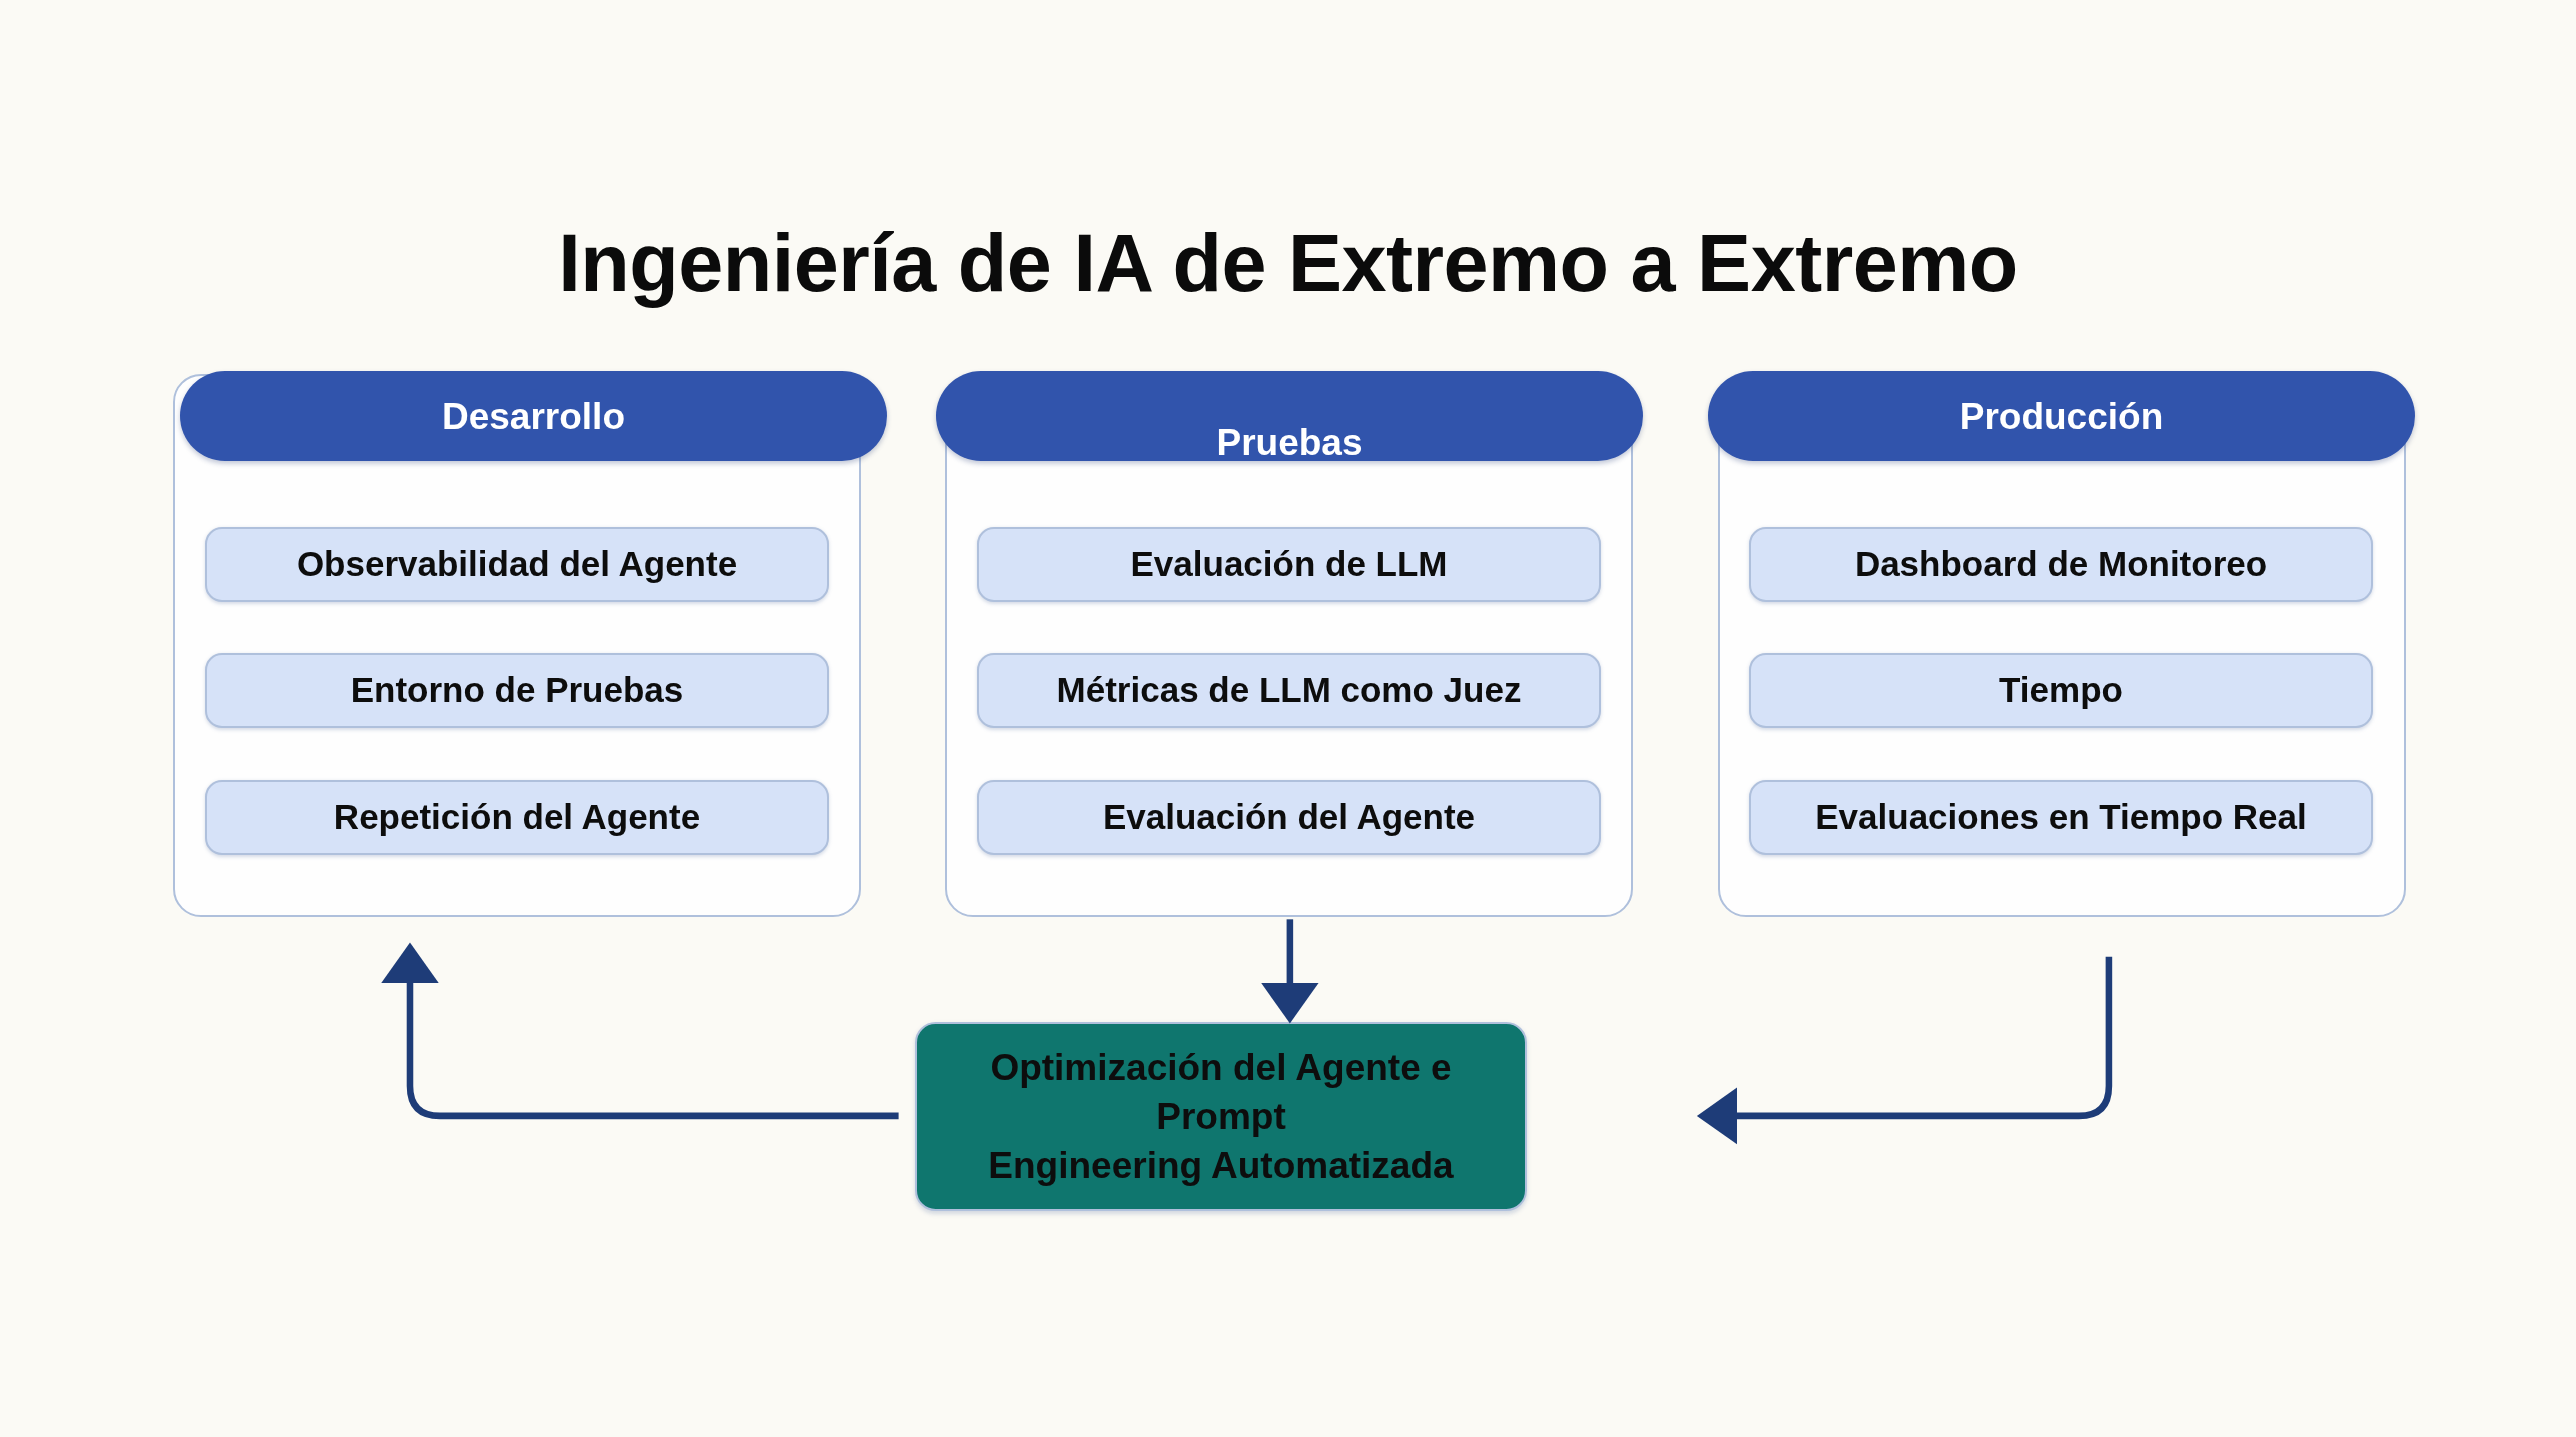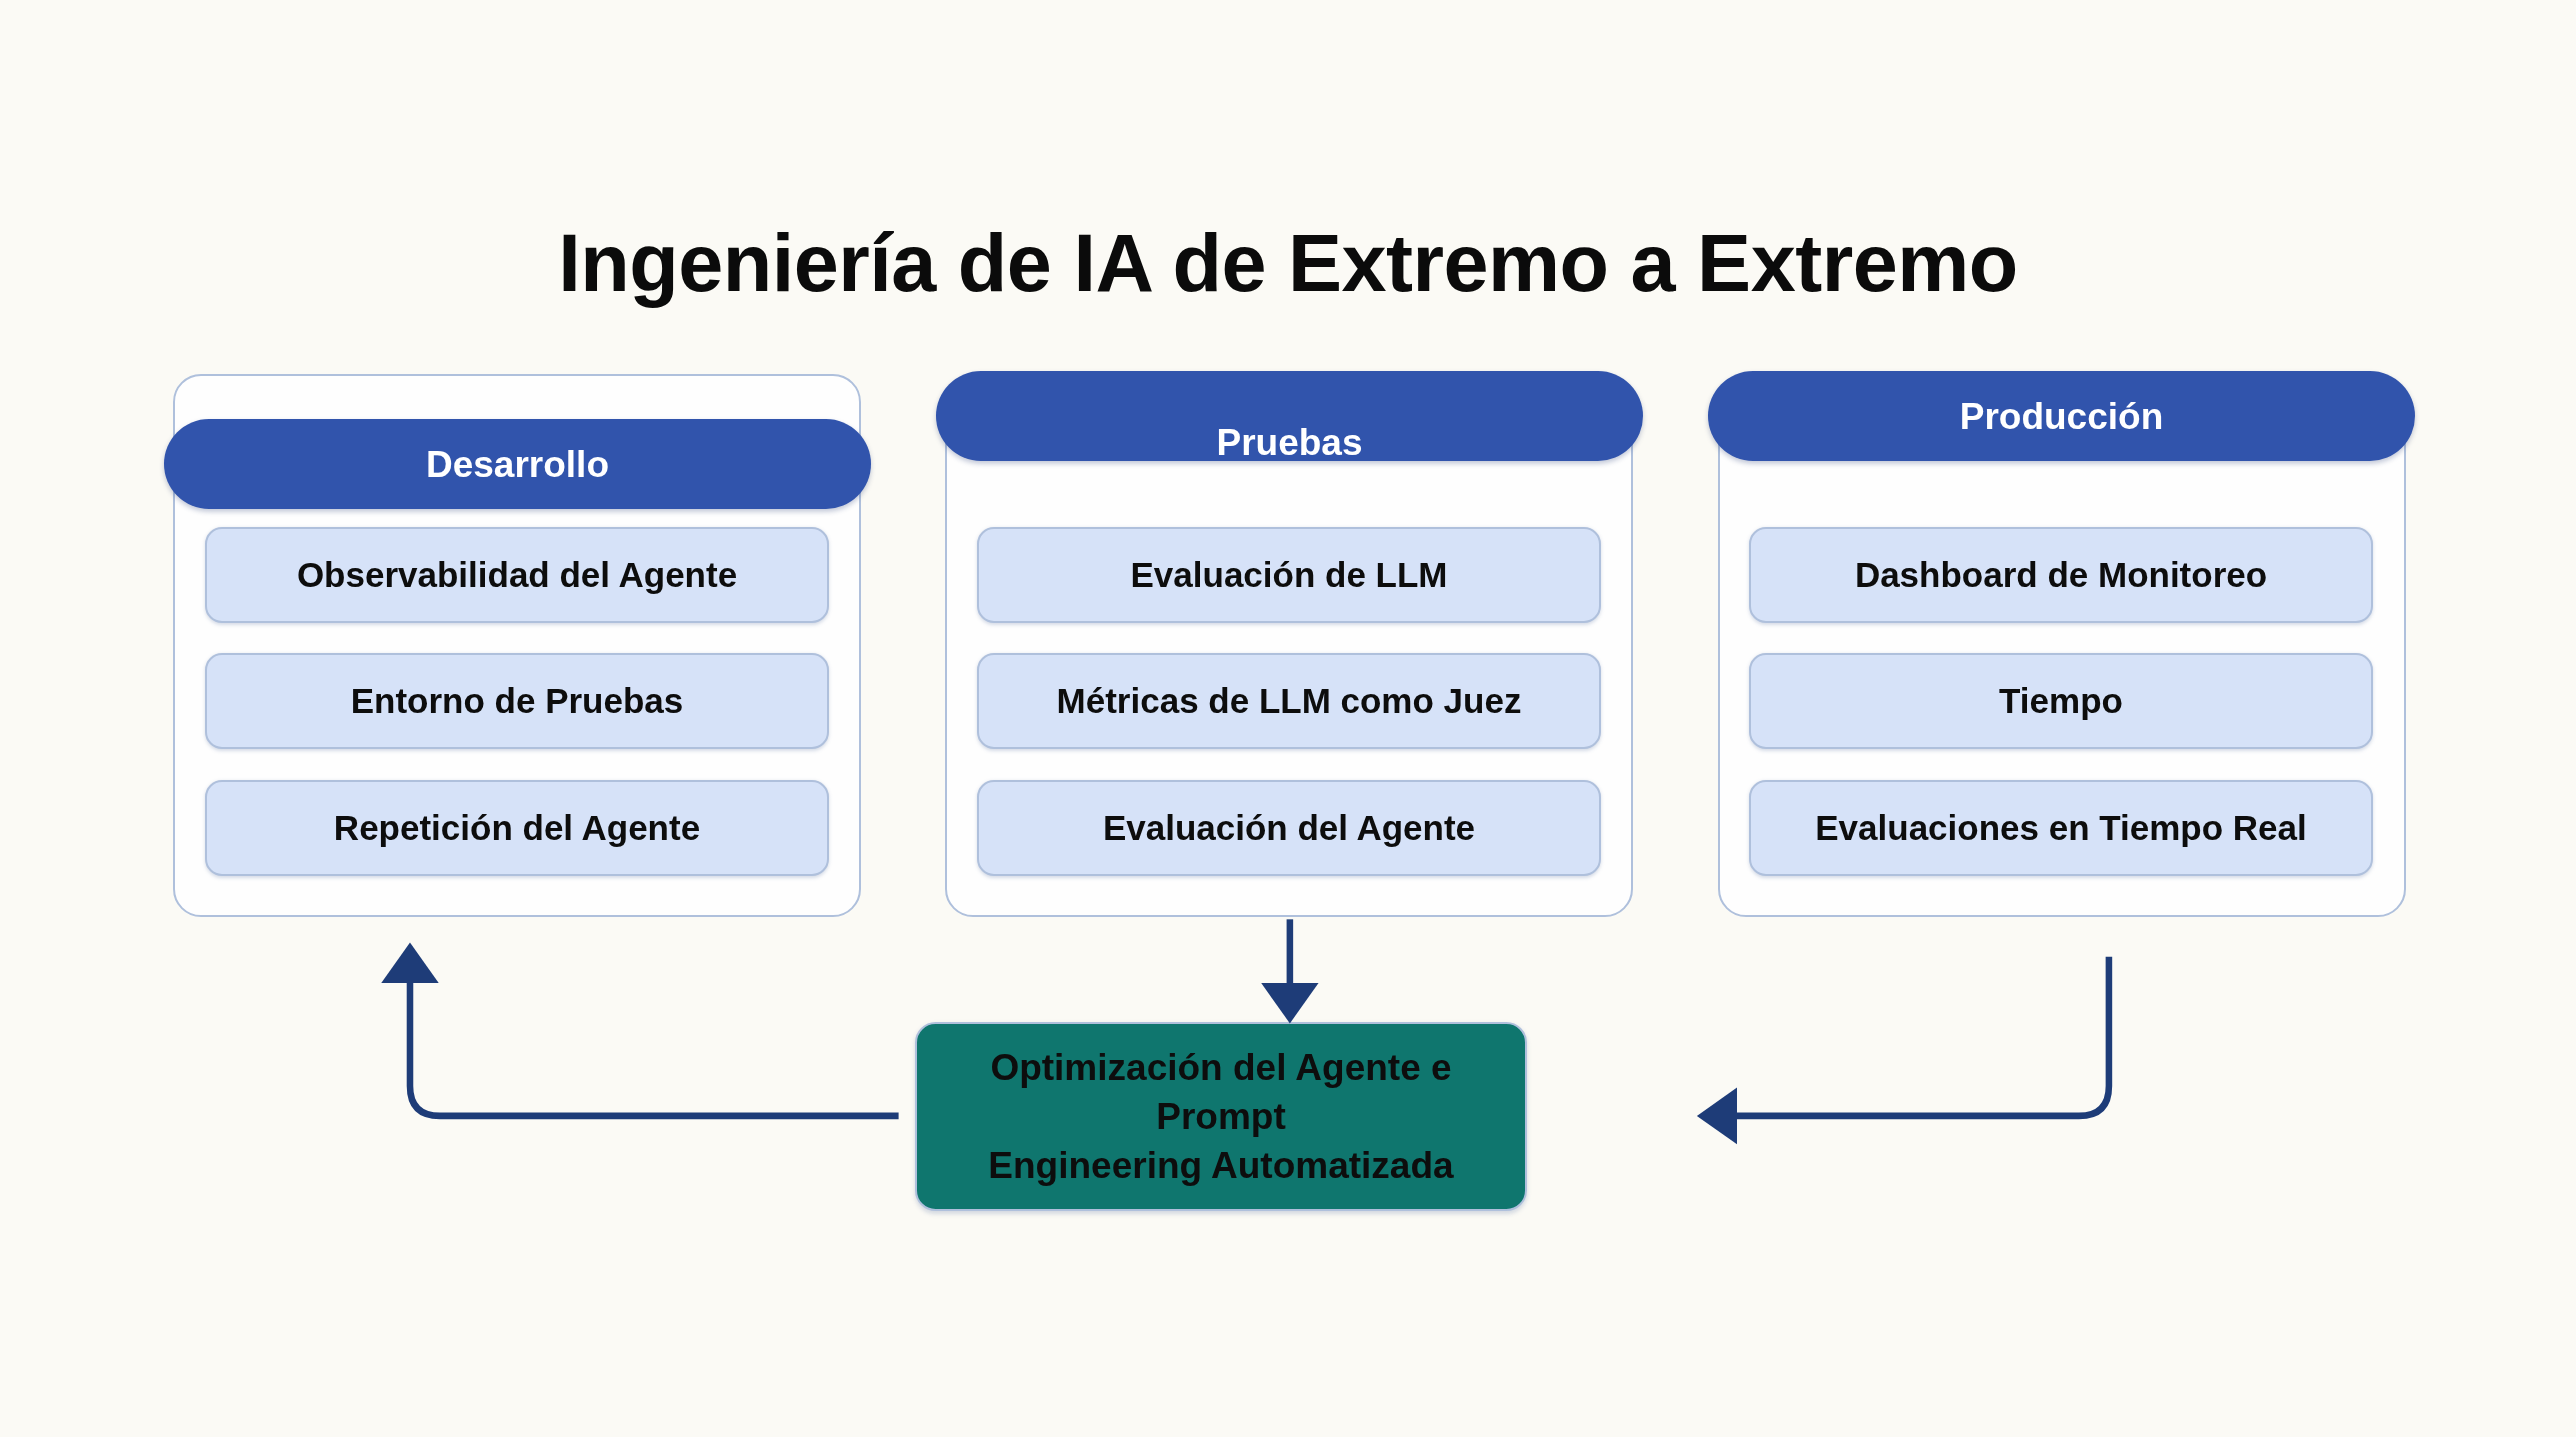--- a/index.html
+++ b/index.html
@@ -54,36 +54,36 @@
     width: 707px;
     height: 90px;
     background: #3154AC;
     border-radius: 45px;
     box-sizing: border-box;
     display: flex;
     align-items: center;
     justify-content: center;
     box-shadow: 0 2.8px 5.6px rgba(40,60,120,0.28);
   }
-  #hdr-0 { left: 164px; margin-top: 48px; }
+  #hdr-0 { left: 180px; }
   #hdr-1 { left: 936px; align-items: flex-end; }
   #hdr-2 { left: 1708px; }
 
   .column-header-label {
     color: #FFFFFF;
     font-size: 37px;
     font-weight: bold;
     line-height: 1;
   }
 
   
   .item-box {
     position: absolute;
     width: 624px;
-    height: 96px;
+    height: 75px;
     background: #D6E2F8;
     border: 2.8px solid #AFC0DC;
     border-radius: 17px;
     box-sizing: border-box;
     display: flex;
     align-items: center;
     justify-content: center;
     box-shadow: 0 1.9px 3.7px rgba(120,140,180,0.30);
   }
   .item-label {

